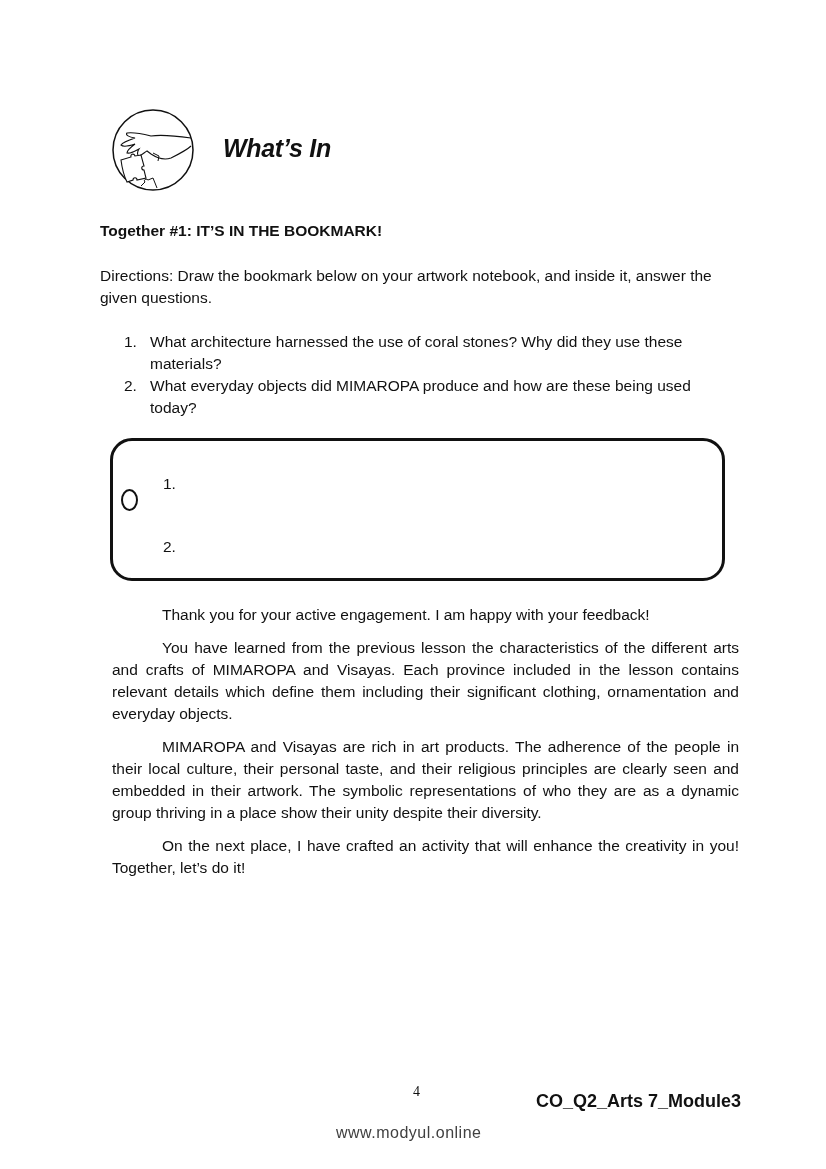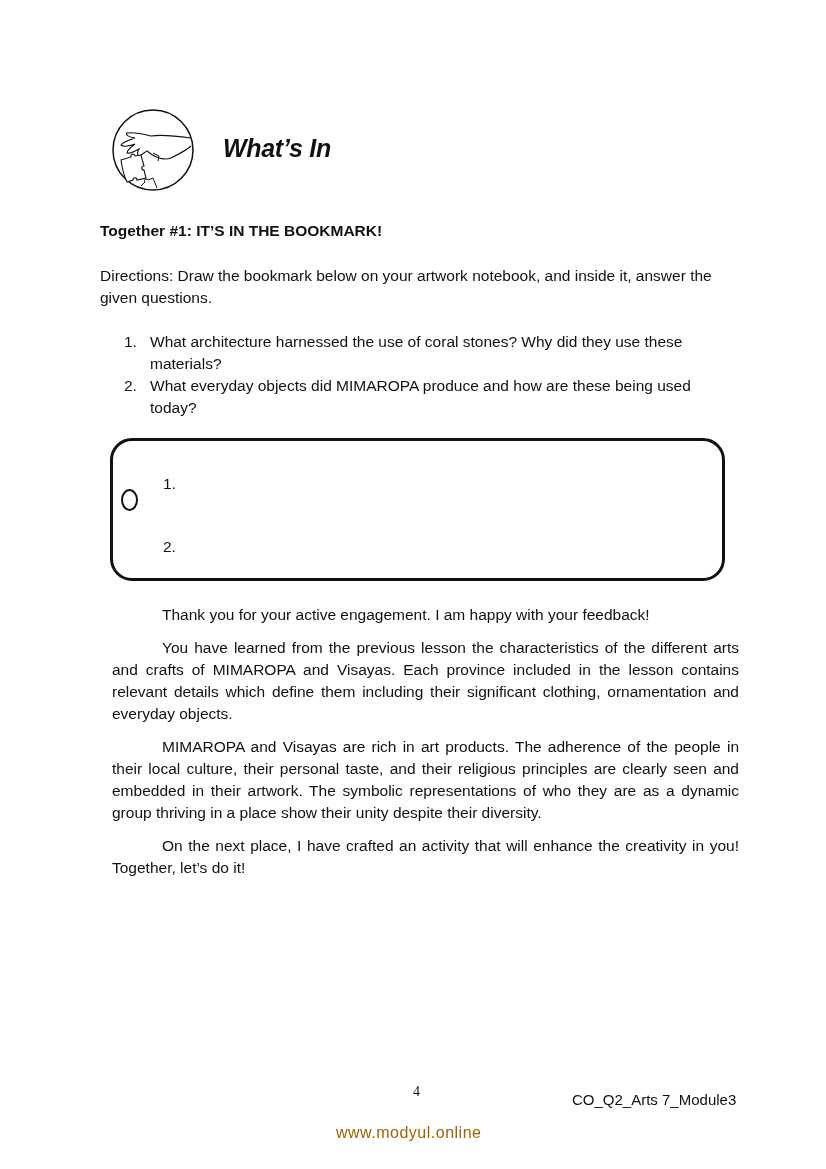--- a/index.html
+++ b/index.html
@@ -17,22 +17,22 @@
   .bookmark { left: 110px; top: 438px; width: 609px; height: 137px; border: 3.5px solid #111; border-radius: 22px; }
   .hole { left: 121px; top: 489px; width: 17px; height: 22px; border: 2.5px solid #111; border-radius: 50%; box-sizing: border-box; }
   .bm1 { left: 163px; top: 475px; font-size: 15.5px; }
   .bm2 { left: 163px; top: 538px; font-size: 15.5px; }
   .para { left: 100px; width: 627px; text-align: justify; text-indent: 50px; margin-left: 12px; }
   .p1 { top: 604px; }
   .p2 { top: 637px; }
   .p3 { top: 736px; }
   .p4 { top: 835px; }
   .page-num { left: 413px; top: 1084px; font-size: 14px; font-family: "Liberation Serif", serif; }
-  .footer-code { left: 572px; top: 1091px; font-size: 15px; font-weight: normal; }
-  .watermark { left: 336px; top: 1124px; font-size: 16px; color: #a16207; letter-spacing: 0.5px; }
+  .footer-code { left: 536px; top: 1091px; font-size: 18px; font-weight: bold; }
+  .watermark { left: 336px; top: 1124px; font-size: 16px; color: #404040; letter-spacing: 0.5px; }
 </style>
 </head>
 <body>
 
 <div class="abs icon-circle">
   <svg width="84" height="84" viewBox="0 0 84 84">
     <circle cx="42" cy="42" r="40" fill="none" stroke="#111" stroke-width="1.5"></circle>
     <path d="M80 30 C66 28 52 26 40 28 C32 26 22 24 16 25 C14 27 18 29 24 30 C18 32 12 34 10 37 C12 39 18 38 24 36 C20 39 16 42 16 45 C20 46 24 43 28 41 C26 44 26 47 28 48 C32 46 34 44 36 43 L40 46 C46 50 54 52 60 50 C68 46 76 42 80 38" fill="none" stroke="#111" stroke-width="1.1"></path>
     <path d="M42 45 L48 48 L47 53" fill="none" stroke="#111" stroke-width="1"></path>
     <path d="M10 52 L20 49 C19 46 23 45 24 48 L30 47 L33 58 C30 58 30 62 33 62 L35 70 L26 72 C26 69 22 69 22 72 L16 74 C13 68 11 60 10 52 Z" fill="#fff" stroke="#111" stroke-width="1.1"></path>

